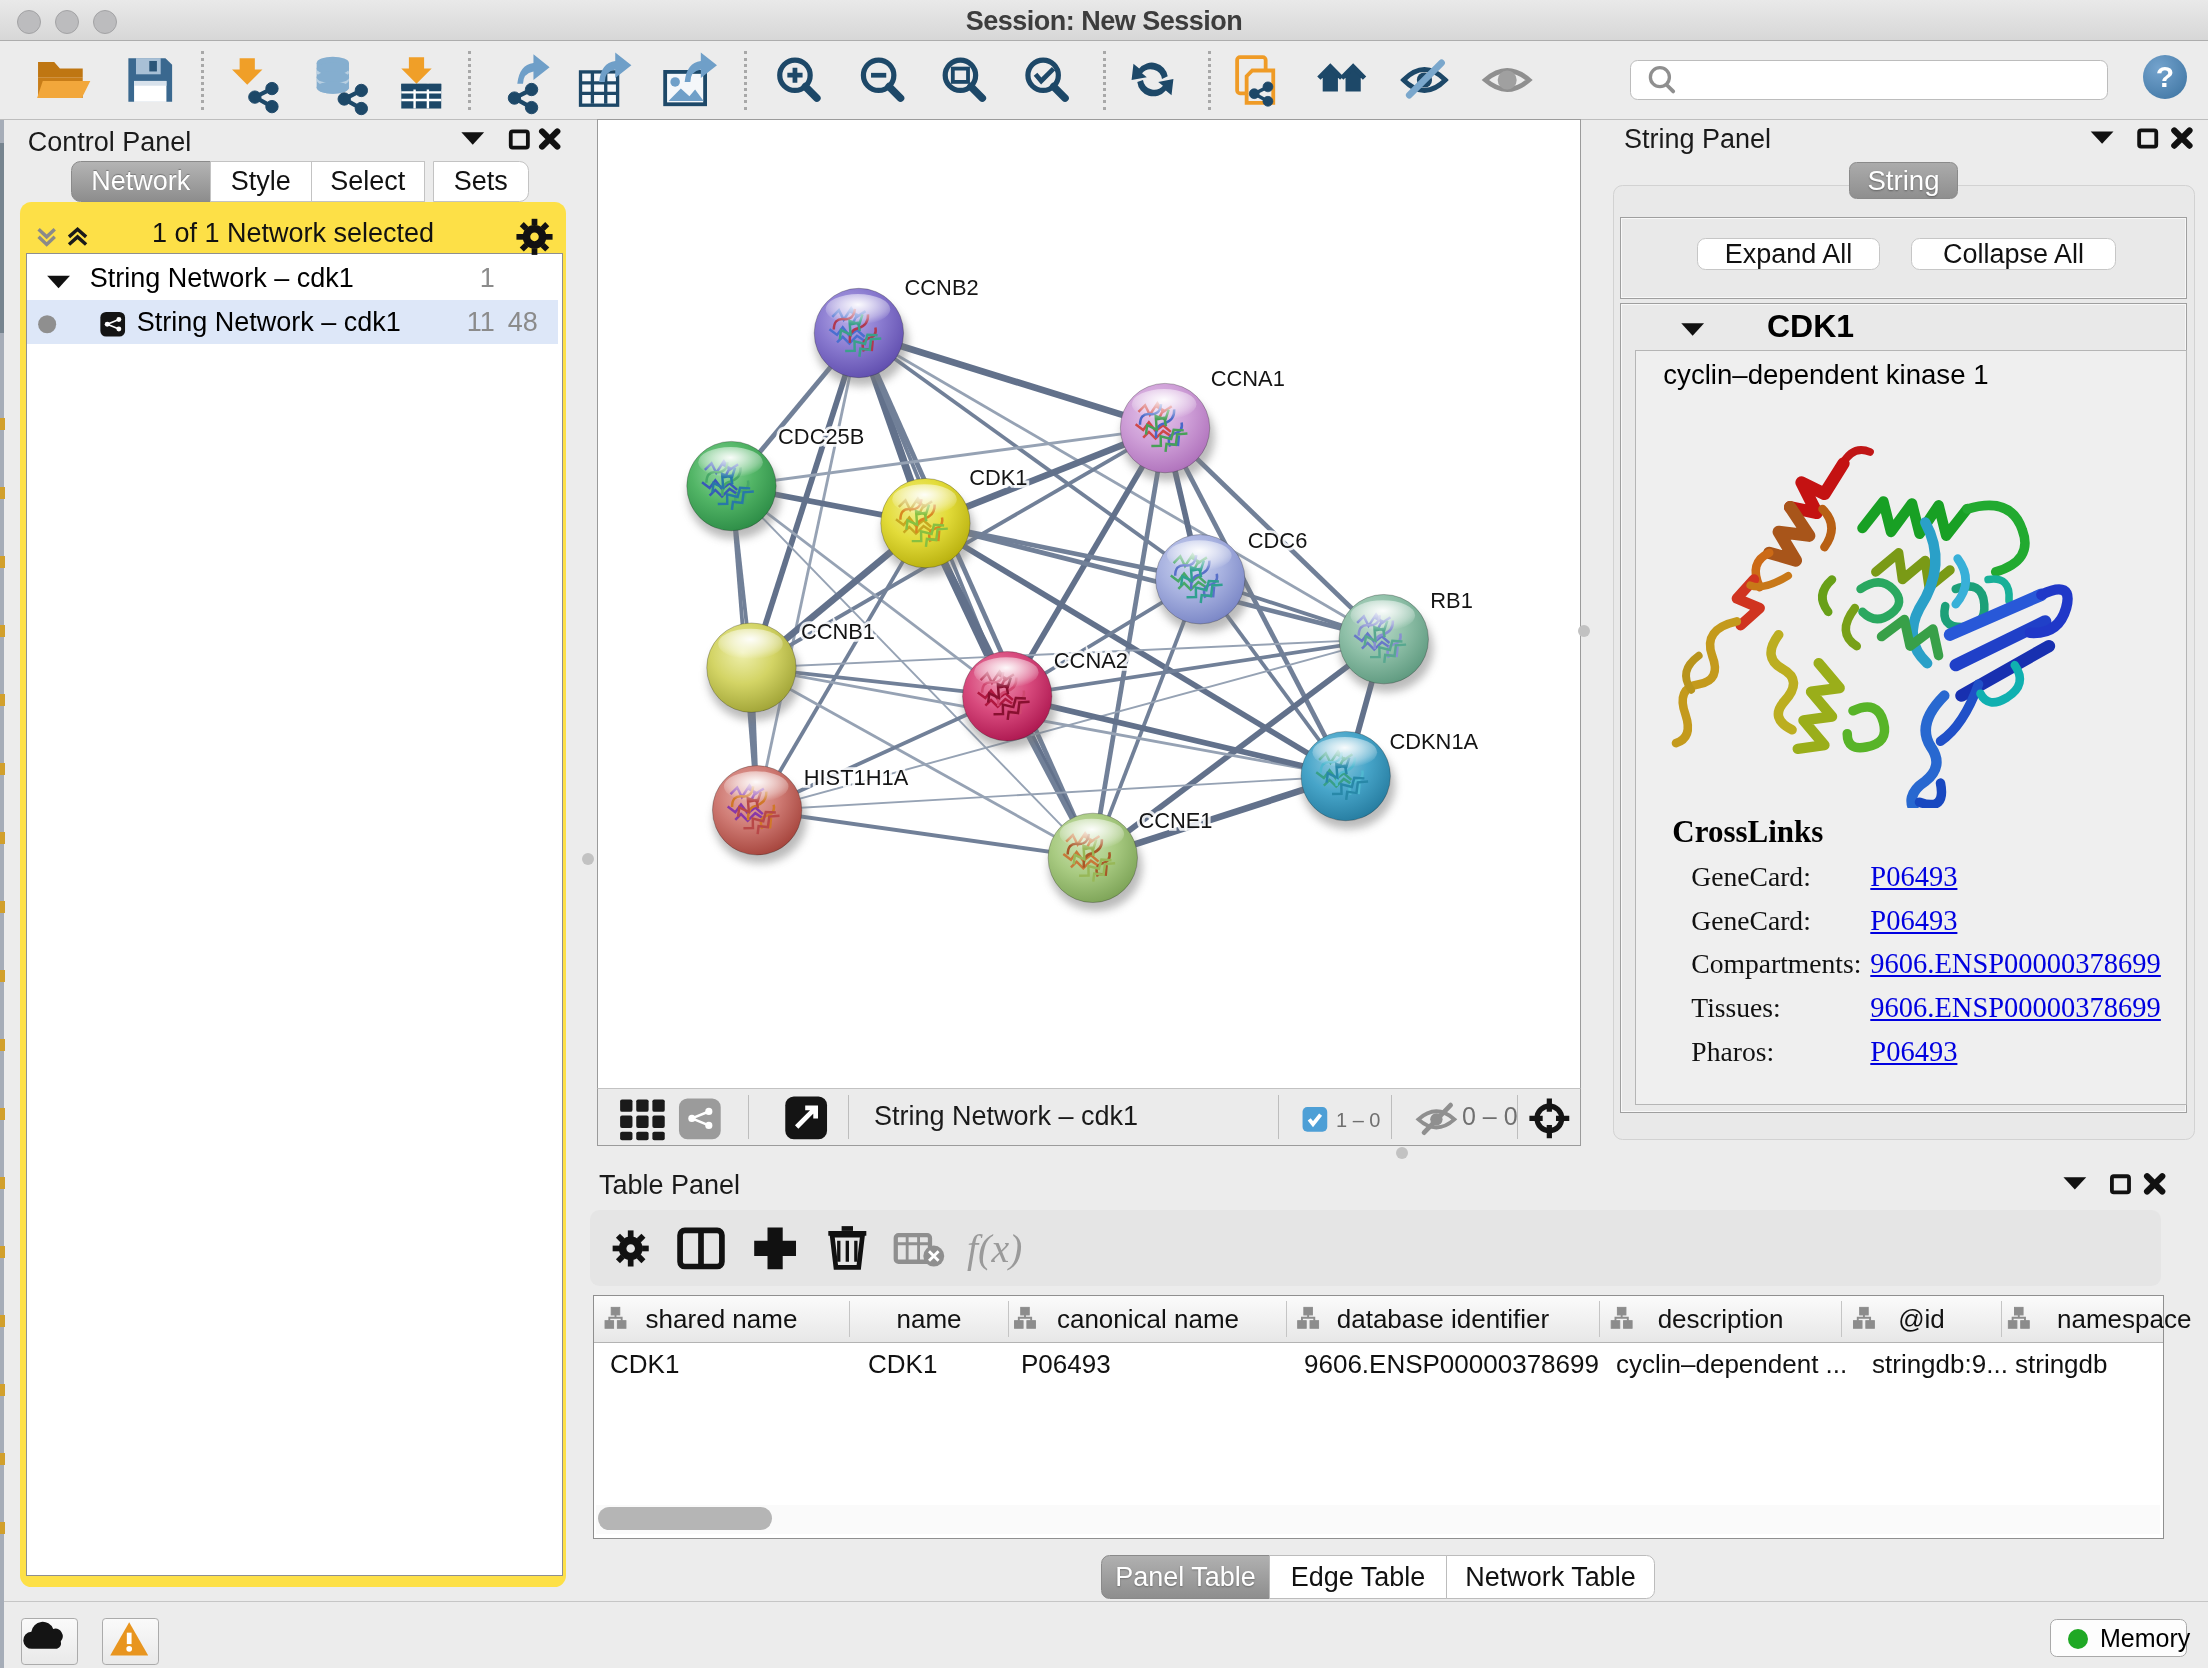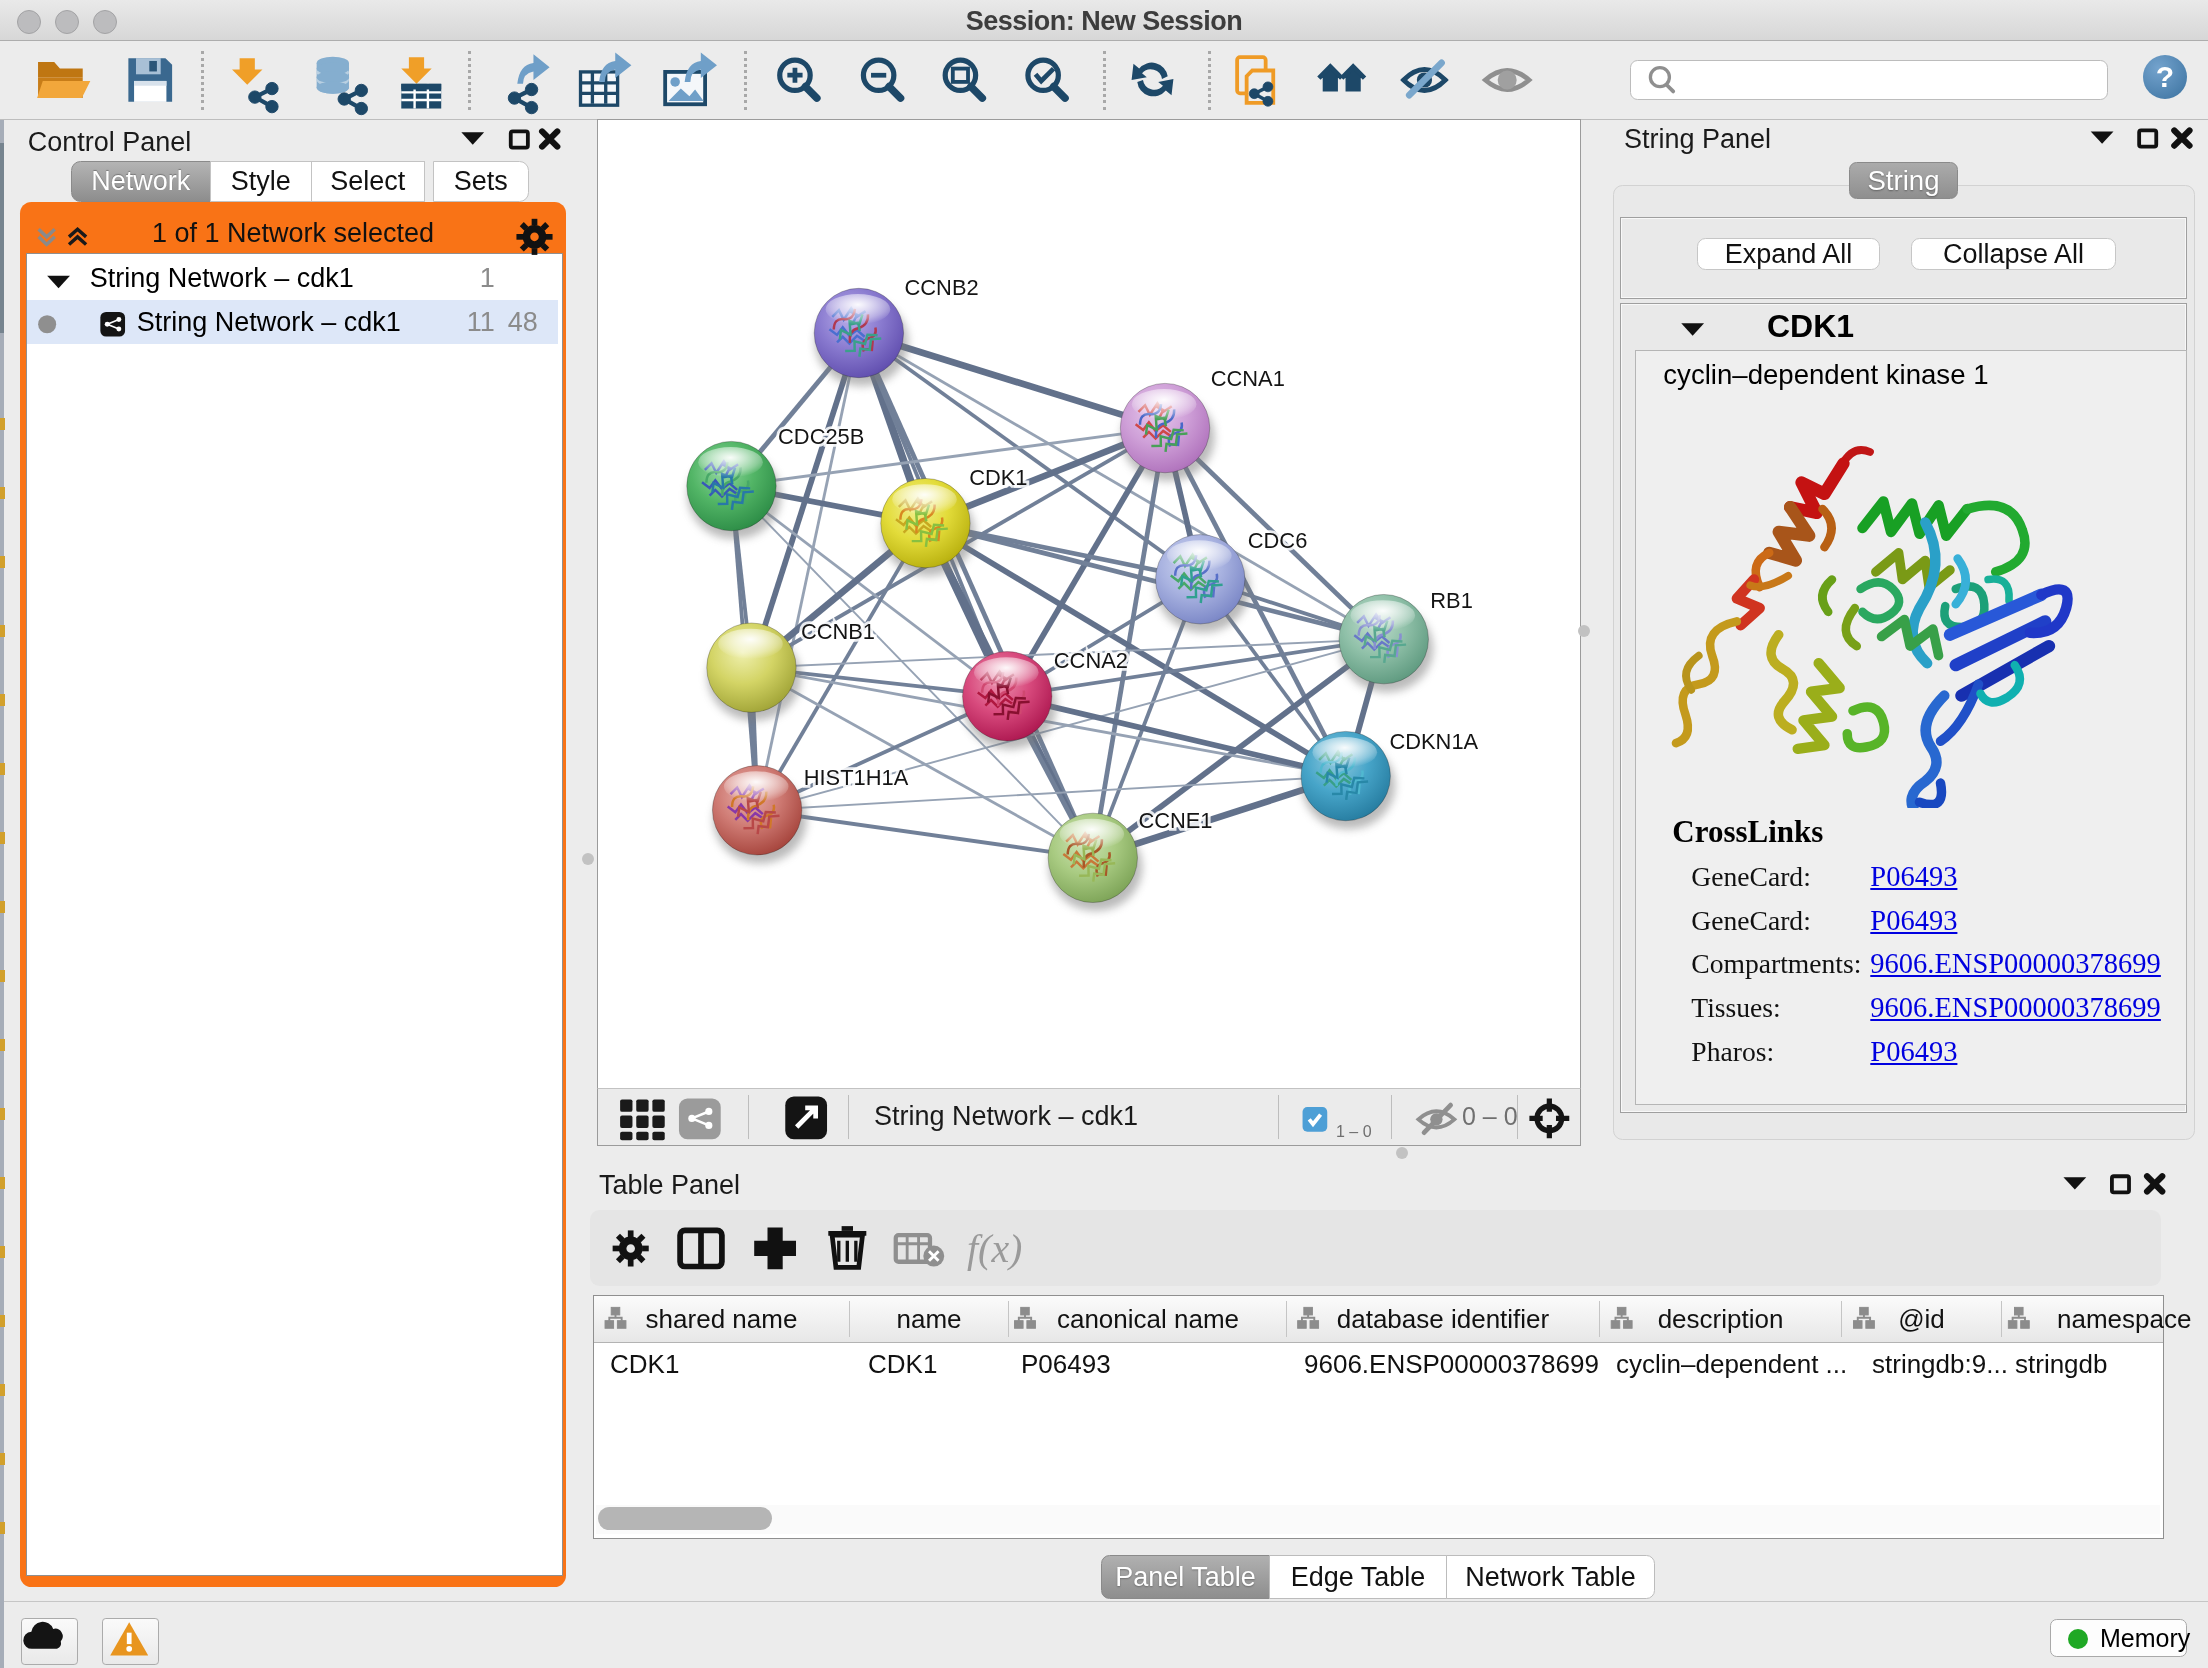--- a/index.html
+++ b/index.html
@@ -11,21 +11,21 @@
 #toolbar{left:0;top:41px;width:2208px;height:78px;background:#ececec;border-bottom:1px solid #bdbdbd;}
 .tsep{position:absolute;top:9.5px;height:59px;width:0;border-left:3.8px dotted #a8a8a8;}
 #searchbox{position:absolute;left:1630px;top:19px;width:476px;height:38px;background:#fff;border:1.9px solid #bcbcbc;border-radius:7.6px;}
 #helpbtn{position:absolute;left:2143px;top:14.3px;width:44px;height:44px;border-radius:50%;background:radial-gradient(circle at 35% 30%,#74a3cd,#3a719f);color:#fff;font-size:30px;font-weight:bold;text-align:center;line-height:44px;}
 
 .phead{font-size:27px;color:#1a1a1a;}
 #controlpanel{left:6.7px;top:120px;width:561px;height:1480px;}
 #cp-tabs{position:absolute;left:64px;top:41px;height:39px;}
 .tabseg{position:absolute;top:0;height:39px;line-height:39px;text-align:center;font-size:27px;background:#fff;border:1px solid #c3c3c3;color:#111;}
 .tabsel{background:linear-gradient(#b4b4b4,#8d8d8d);color:#fff;border-color:#8a8a8a;text-shadow:0 -1px 1px rgba(0,0,0,0.3);}
-#cp-sub{position:absolute;left:13.3px;top:82px;width:546px;height:1385px;background:#f97316;border-radius:11.4px;}
+#cp-sub{position:absolute;left:13.3px;top:82px;width:546px;height:1385px;background:#fde047;border-radius:11.4px;}
 #cp-bar{position:absolute;left:0px;top:11.4px;width:546px;height:40px;}
 #cp-tree{position:absolute;left:5.7px;top:51px;width:535px;height:1321px;background:#ffffff;border:1.9px solid #8f8f8f;}
 .trow{position:absolute;left:0;width:531px;height:44px;font-size:27px;}
 
 #canvas{left:597px;top:119px;width:982px;height:1025px;background:#fff;border:1px solid #9b9b9b;}
 #canvasbar{left:597px;top:1088px;width:982px;height:56px;background:#ebebeb;border:1px solid #9b9b9b;border-top:1px solid #c2c2c2;}
 .cbsep{position:absolute;top:5.7px;height:44px;width:1px;background:#bdbdbd;}
 
 #resultspanel{left:1581px;top:120px;width:628px;height:1042px;}
 #stringtab{position:absolute;left:268px;top:42px;width:107px;height:35px;background:linear-gradient(#ababab,#8f8f8f);border:1px solid #8a8a8a;border-radius:7.6px;color:#fff;font-size:27.6px;text-align:center;line-height:35px;text-shadow:0 1px 1.9px rgba(0,0,0,0.35);}
@@ -644,21 +644,21 @@
           <path d="M0 -21 V-7 M0 21 V7 M-21 0 H-7 M21 0 H7" stroke-width="5.5"></path>
         </g>
   </svg>
     </div>
   <div class="cbsep" style="left:150px;"></div>
   <div class="cbsep" style="left:250px;"></div>
   <div class="cbsep" style="left:680px;"></div>
   <div class="cbsep" style="left:793px;"></div>
   <div class="cbsep" style="left:919px;"></div>
   <div style="position:absolute;left:276px;top:0;font-size:27px;line-height:55px;color:#1a1a1a;">String Network – cdk1</div>
-  <div style="position:absolute;left:738px;top:15px;font-size:16px;line-height:55px;color:#6f6f6f;">1 – 0</div>
+  <div style="position:absolute;left:738px;top:4px;font-size:20px;line-height:55px;color:#6f6f6f;">1 – 0</div>
   <div style="position:absolute;left:864px;top:0;font-size:25px;line-height:55px;color:#6f6f6f;">0 – 0</div>
 </div>
 
 <div id="resultspanel" class="abs">
   <div class="phead" style="position:absolute;left:43px;top:3.8px;">String Panel</div>
   <div id="rp-icons">
       <svg width="628" height="247" viewBox="0 0 660 260" style="position:absolute;left:0;top:0;pointer-events:none;z-index:5">
     <use href="#pico-tri" transform="translate(548,19)"></use>
     <use href="#pico-sq" transform="translate(596,19)"></use>
     <use href="#pico-x" transform="translate(632,19)"></use>

